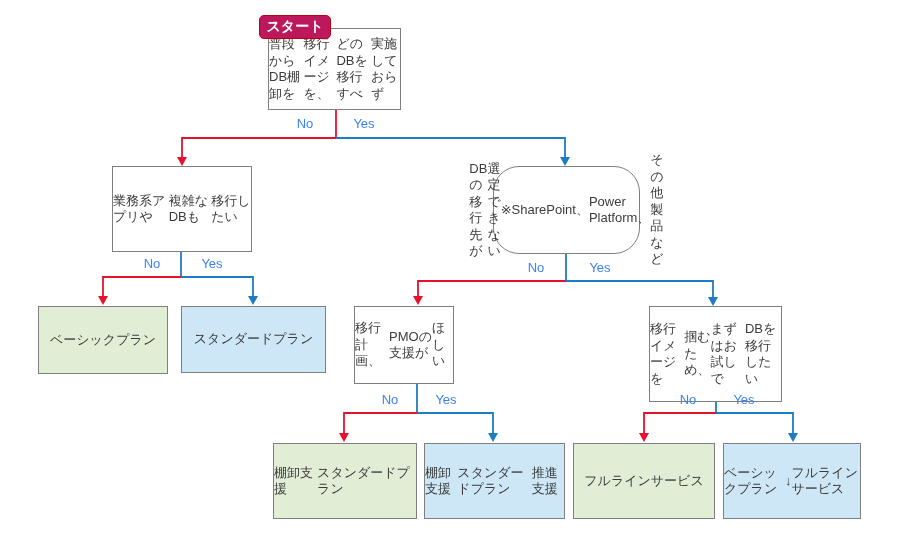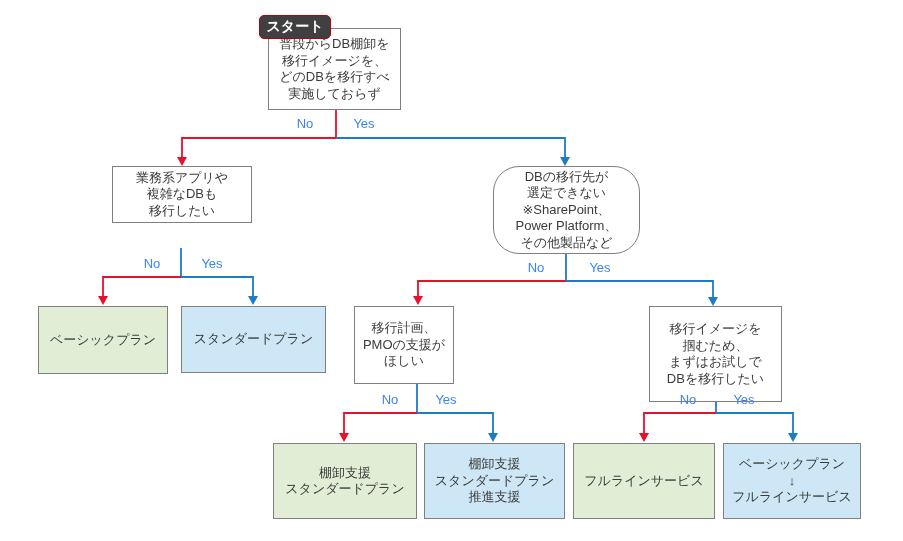--- a/index.html
+++ b/index.html
@@ -12,31 +12,31 @@
     overflow:hidden;
   }
   .connectors{position:absolute;left:0;top:0;width:903px;height:541px;z-index:1;}
   .connectors path{fill:none;stroke-width:1.8px;}
   .connectors path.r{stroke:#e8112d;}
   .connectors path.b{stroke:#1e7cc2;}
   .connectors polygon.rf{fill:#e8112d;}
   .connectors polygon.bf{fill:#1e7cc2;}
   .node{
     position:absolute;box-sizing:border-box;z-index:2;
-    display:flex;flex-direction:column;align-items:center;justify-content:center;
+    display:flex;align-items:center;justify-content:center;
     text-align:left;font-size:13px;line-height:16.5px;
   }
   .qbox{background:#ffffff;border:1.6px solid #7f7f7f;}
   .obox{border:1.6px solid #7f7f7f;}
   .obox.green{background:#e2edd6;}
   .obox.blue{background:#cde7f6;}
   .tag{
     position:absolute;left:259px;top:15px;width:72px;height:24px;z-index:3;
     box-sizing:border-box;border-radius:5px;
-    background:#404040;border:1px solid #b50016;
+    background:#be185d;border:1px solid #b50016;
     color:#ffffff;font-weight:bold;font-size:14px;
     display:flex;align-items:center;justify-content:center;
   }
   .yn{
     position:absolute;z-index:2;font-size:13px;color:#3b82f6;
     transform:translateX(-50%);white-space:nowrap;
   }
 </style>
 </head>
 <body>
@@ -77,21 +77,21 @@
 
   <div class="tag">スタート</div>
 
   <div class="node qbox" style="left:268px;top:28px;width:133px;height:82px;">
     <div>普段からDB棚卸を</div>
     <div>移行イメージを、</div>
     <div>どのDBを移行すべ</div>
     <div>実施しておらず</div>
   </div>
 
-  <div class="node qbox" style="left:112px;top:166px;width:140px;height:57px;">
+  <div class="node qbox" style="left:112px;top:166px;width:140px;height:86px;">
     <div>業務系アプリや</div>
     <div>複雑なDBも</div>
     <div>移行したい</div>
   </div>
 
   <div class="node qbox" style="left:493px;top:166px;width:147px;height:88px;border-radius:26px;">
     <div>DBの移行先が</div>
     <div>選定できない</div>
     <div>※SharePoint、</div>
     <div>Power Platform、</div>

